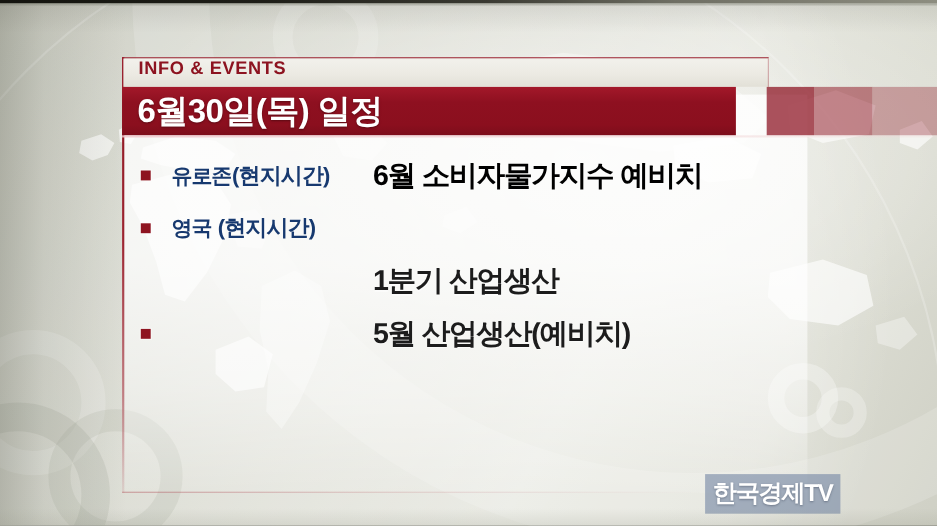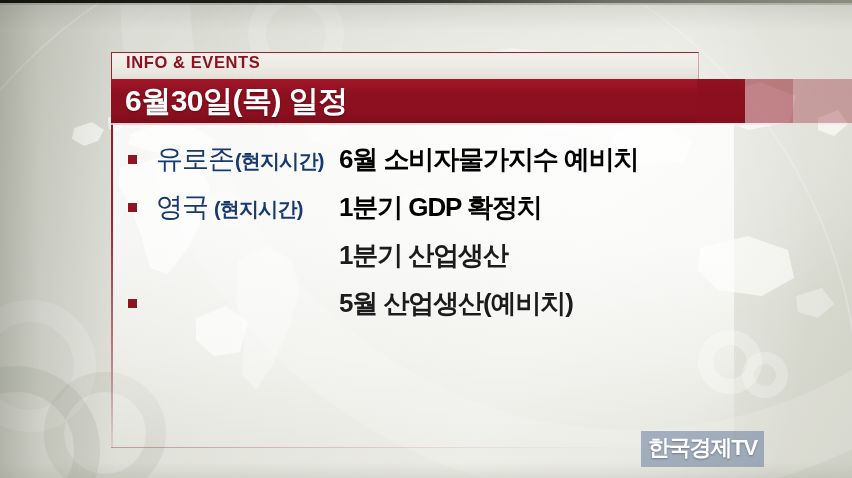--- a/index.html
+++ b/index.html
@@ -136,21 +136,21 @@
     color: #8d1320;
     font-size: 16.5px;
     font-weight: bold;
     letter-spacing: 0.6px;
   }
 
   
   #titlebar {
     position: absolute;
     left: 111px; top: 79px;
-    width: 634px; height: 44px;
+    width: 558px; height: 44px;
     background: linear-gradient(to bottom, #a3182a 0%, #8e1020 32%, #8b0f1e 78%, #7d0d1b 100%);
     display: flex;
     align-items: center;
   }
   #titlebar .title {
     margin-left: 14px;
     color: #ffffff;
     font-size: 30px;
     font-weight: bold;
     letter-spacing: -0.5px;
@@ -208,22 +208,22 @@
 
   .country {
     position: absolute;
     left: 45px;
     display: flex;
     align-items: baseline;
     color: #17396f;
     white-space: nowrap;
   }
   .country .name {
-    font-size: 27px;
-    font-weight: normal;
+    font-size: 19px;
+    font-weight: bold;
     letter-spacing: -1px;
     text-shadow: 0 1px 1px rgba(255,255,255,0.6);
   }
   .country .paren {
     font-size: 20px;
     font-weight: bold;
     letter-spacing: -0.8px;
     margin-left: 1px;
   }
   .country.gap .paren { margin-left: 6px; }
@@ -331,21 +331,20 @@
       </span>
       <span class="event red">6월 소비자물가지수 예비치</span>
     </div>
 
     <div class="row">
       <span class="bullet"></span>
       <span class="country gap">
         <span class="name">영국</span>
         <span class="paren">(현지시간)</span>
       </span>
-      <span class="event red">1분기 GDP 확정치</span>
     </div>
 
     <div class="row">
 
       <span class="country">
         <span class="name"></span>
         <span class="paren"></span>
       </span>
       <span class="event black">1분기 산업생산</span>
     </div>

